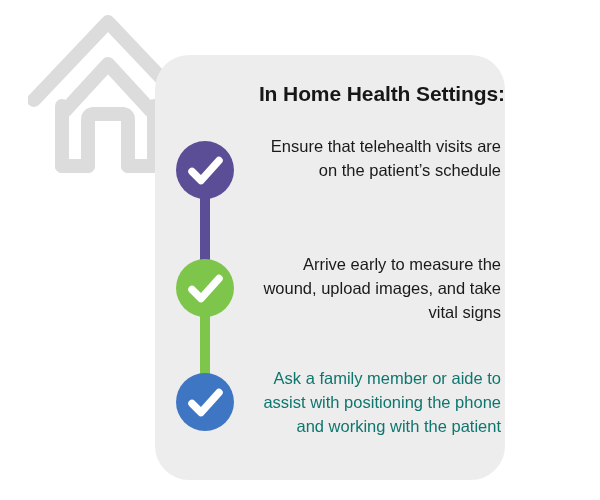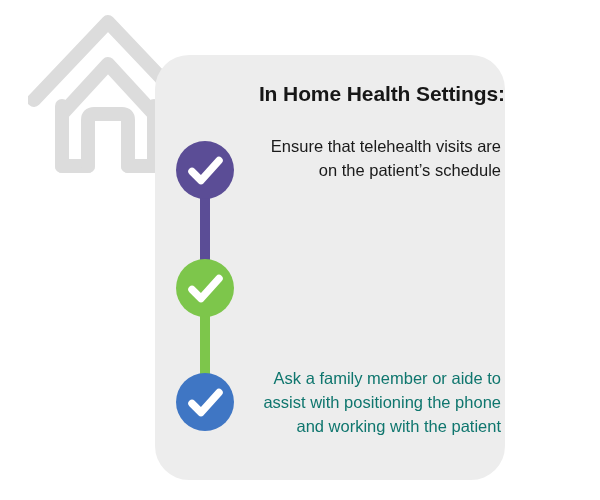--- a/index.html
+++ b/index.html
@@ -138,20 +138,21 @@
       </div>
       <div id="text-1" class="step-text" style="color: rgb(26, 26, 26);">Ensure that telehealth visits are on the patient’s schedule</div>
 
       <div id="node-2" class="node" style="background: rgb(125, 198, 75);">
         <span>
           <svg viewBox="0 0 58 58" width="58" height="58" aria-hidden="true">
             <path d="M16 30.5 L25 39.5 L43 19.5" fill="none" stroke="#FFFFFF" stroke-width="7.5" stroke-linecap="round" stroke-linejoin="round"></path>
           </svg>
         </span>
       </div>
+      <div id="text-2" class="step-text" style="color: rgb(26, 26, 26);">Arrive early to measure the wound, upload images, and take vital signs</div>
 
       <div id="node-3" class="node" style="background: rgb(63, 118, 196);">
         <span>
           <svg viewBox="0 0 58 58" width="58" height="58" aria-hidden="true">
             <path d="M16 30.5 L25 39.5 L43 19.5" fill="none" stroke="#FFFFFF" stroke-width="7.5" stroke-linecap="round" stroke-linejoin="round"></path>
           </svg>
         </span>
       </div>
       <div id="text-3" class="step-text" style="color: #0f766e;">Ask a family member or aide to assist with positioning the phone and working with the patient</div>
 

